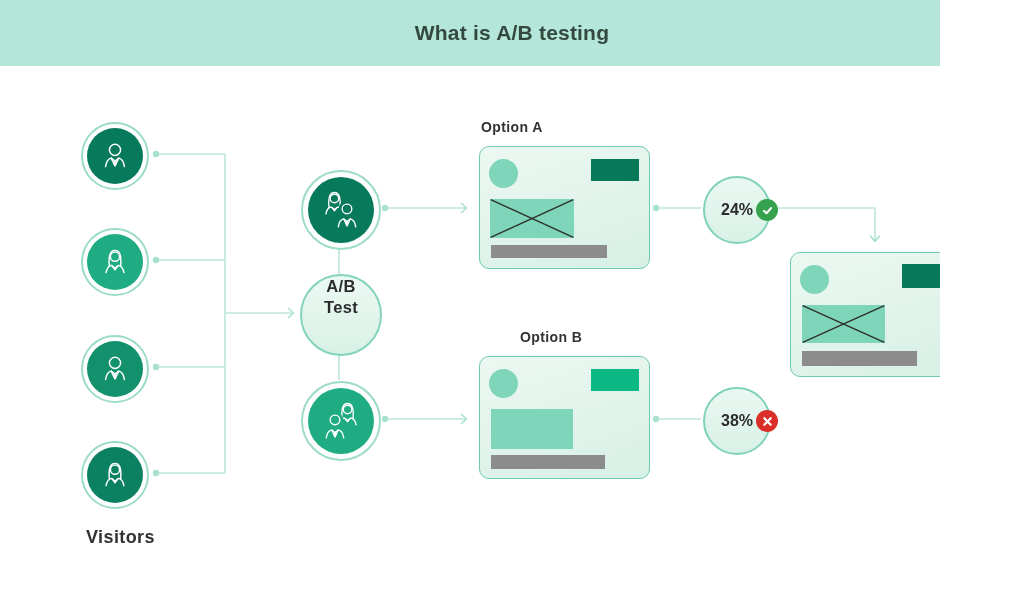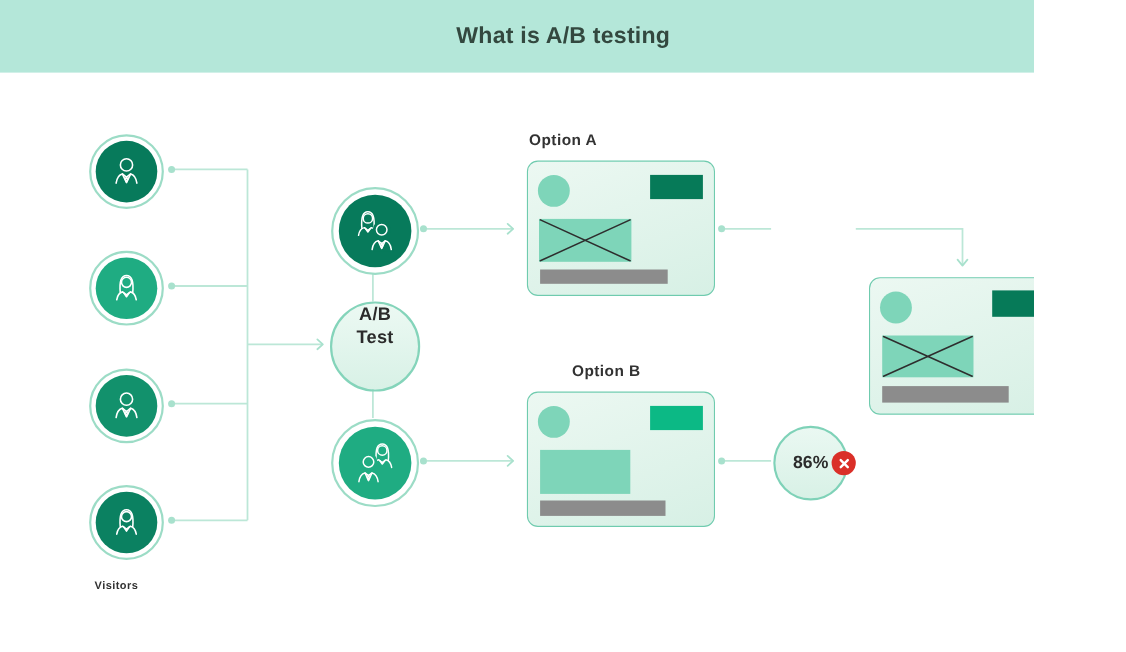--- a/index.html
+++ b/index.html
@@ -50,21 +50,21 @@
     display:flex; align-items:flex-start; justify-content:center;
     font-size:16.5px; font-weight:600; color:#2b2b2b; text-align:center;
     line-height:1.3; letter-spacing:.3px;
   }
   .ab-circle span { width:44px; }
   
   .text-label {
     position:absolute; font-size:14px; font-weight:700; color:#323232;
     letter-spacing:.4px;
   }
-  .visitors-label { left:86px; top:527px; font-size:10px; }
+  .visitors-label { left:86px; top:527px; font-size:18px; }
   .option-a-label { left:481px; top:119px; }
   .option-b-label { left:481px; top:329px;margin-left:39px; }
   
   .card {
     position:absolute; border:1.5px solid #6fcbae; border-radius:10px;
     background:linear-gradient(160deg,#ecf8f2 0%,#d7f0e5 100%);
   }
   .card-a      { left:479px; top:146px; width:169px; height:121px; }
   .card-b      { left:479px; top:356px; width:169px; height:121px; }
   .card-result { left:790px; top:252px; width:168px; height:123px; }
@@ -253,22 +253,30 @@
     <div class="bar"></div>
   </div>
 
   <div class="card card-b">
     <div class="thumb"></div>
     <div class="accent accent-b"></div>
     <div class="media media-plain"></div>
     <div class="bar"></div>
   </div>
 
+  <div class="pct pct-a">
+    <span>24%</span>
+    <div class="badge badge-pass">
+      <svg width="13" height="13" viewBox="0 0 14 14">
+        <path d="M3.2 7.4 L5.9 10 L10.8 4.4" stroke="#fff" stroke-width="2.2" fill="none" stroke-linecap="round" stroke-linejoin="round"></path>
+      </svg>
+    </div>
+  </div>
   <div class="pct pct-b">
-    <span>86%</span>
+    <span>38%</span>
     <div class="badge badge-fail">
       <svg width="11" height="11" viewBox="0 0 12 12">
         <path d="M2.5 2.5 L9.5 9.5 M9.5 2.5 L2.5 9.5" stroke="#fff" stroke-width="2.4" fill="none" stroke-linecap="round"></path>
       </svg>
     </div>
   </div>
 
   <div class="card card-result">
     <div class="thumb"></div>
     <div class="accent accent-a" style="top:11px;width:49px;height:24px;"></div>

